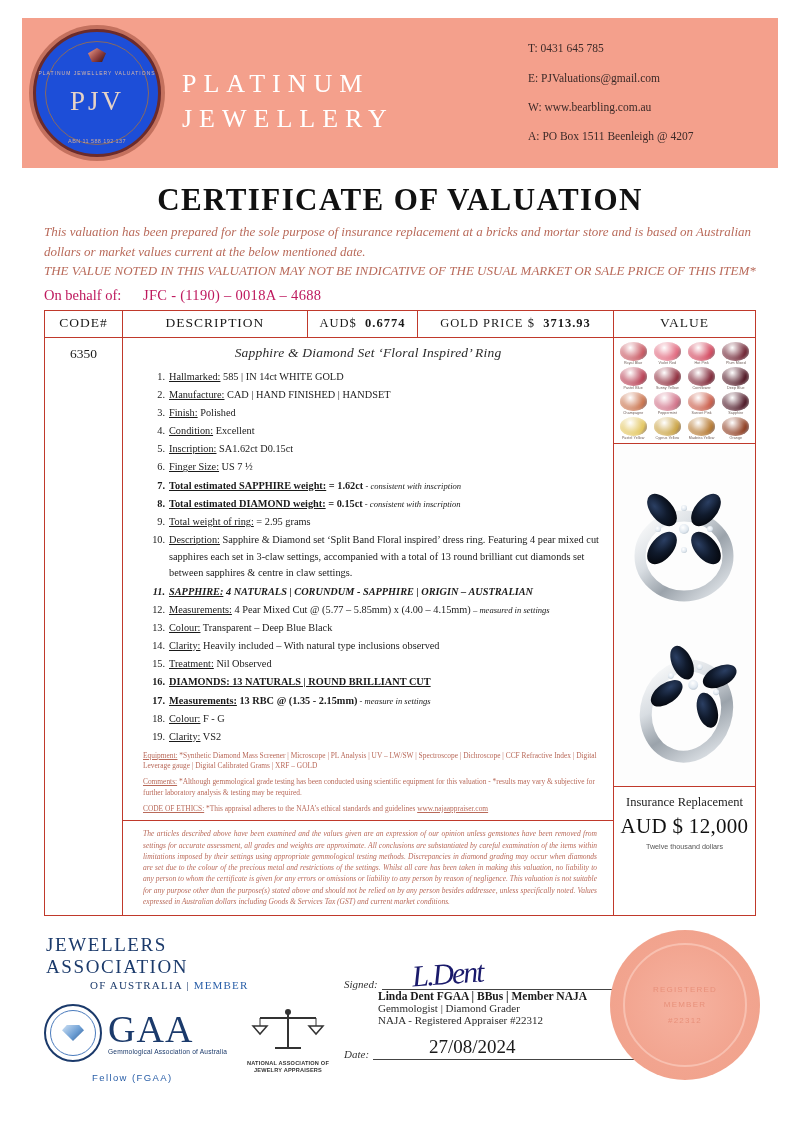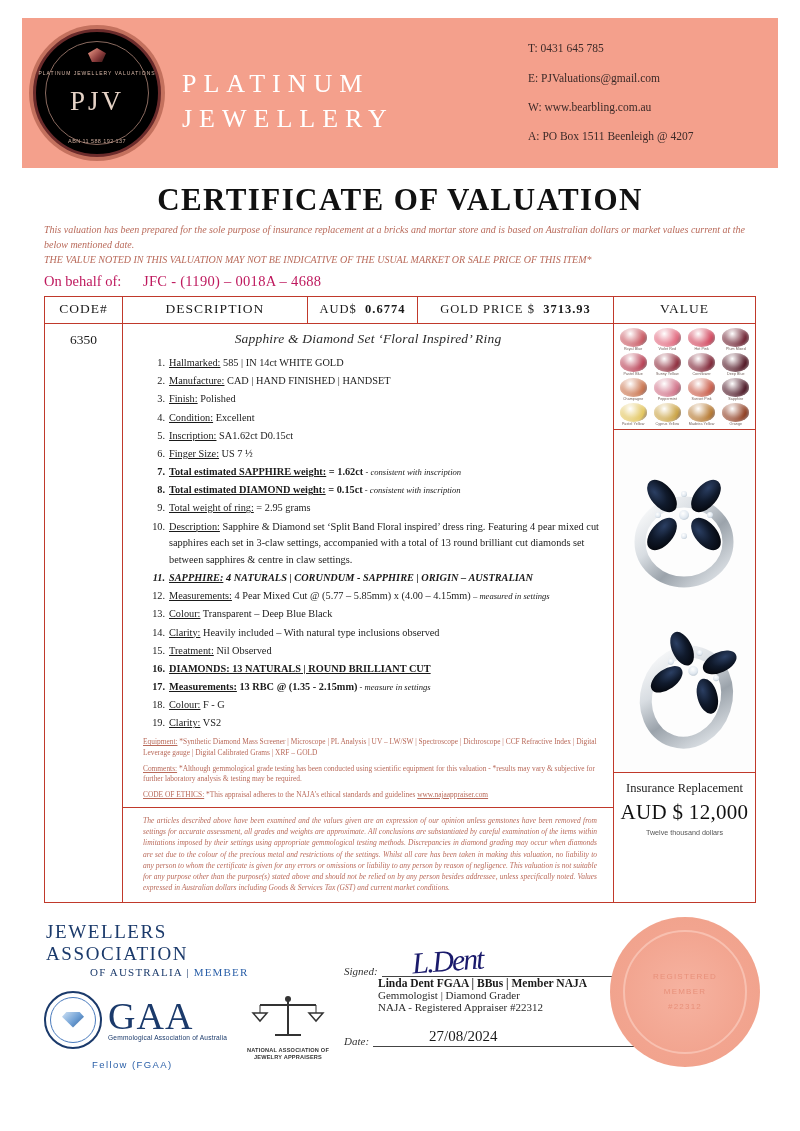--- a/index.html
+++ b/index.html
@@ -22,21 +22,21 @@
     display:flex;
     align-items:center;
   }
   .logo-wrap {
     width:150px; height:150px;
     display:flex; align-items:center; justify-content:center;
     flex:0 0 150px;
   }
   .logo-circle {
     width:128px; height:128px; border-radius:50%;
-    background:#000000;
+    background:#1d4ed8;
     border:3px solid #6b2b2b;
     position:relative;
     display:flex; flex-direction:column; align-items:center; justify-content:center;
     box-shadow:0 0 0 4px #c4715e;
   }
   .logo-inner-ring {
     position:absolute; inset:9px; border-radius:50%;
     border:1px solid #8a6a5f;
   }
   .logo-gem {
@@ -90,21 +90,21 @@
     font-family:"Liberation Serif", serif;
     font-weight:bold;
     font-size:31px;
     letter-spacing:1.4px;
     margin:14px 0 4px 0;
     color:#111;
   }
   .disclaimer {
     margin:0 44px;
     font-family:"Liberation Serif", serif;
-    font-size:10px;
+    font-size:13px;
     font-style:italic;
     color:#b96a5a;
     line-height:1.5;
   }
   .onbehalf {
     margin:6px 44px 6px 44px;
     font-family:"Liberation Serif", serif;
     font-size:14.5px;
     color:#be185d;
   }
@@ -305,21 +305,21 @@
     letter-spacing:-2px;
     transform:rotate(-4deg);
   }
   .sig-name { margin-top:0; padding-left:34px; font-size:11.5px; font-weight:bold; color:#1a1a1a; }
   .sig-role { padding-left:34px; font-size:11px; color:#2a2a2a; }
   .sig-reg  { padding-left:34px; font-size:11px; color:#2a2a2a; }
   .date-line { display:flex; align-items:flex-end; margin-top:12px; }
   .date-rule { flex:1 1 auto; border-bottom:1px solid #444; margin-left:4px; height:22px; position:relative; }
   .date-val {
     position:absolute; left:56px; bottom:1px;
-    font-size:15px; color:#1a1a1a;
+    font-size:19px; color:#1a1a1a;
   }
 
   .stamp {
     position:absolute; right:-4px; top:4px;
     width:150px; height:150px;
   }
   .stamp .ring-out {
     position:absolute; inset:0; border-radius:50%;
     background:radial-gradient(circle at 50% 50%, #f6b3a1 0%, #f2a48f 60%, #efa189 100%);
   }

